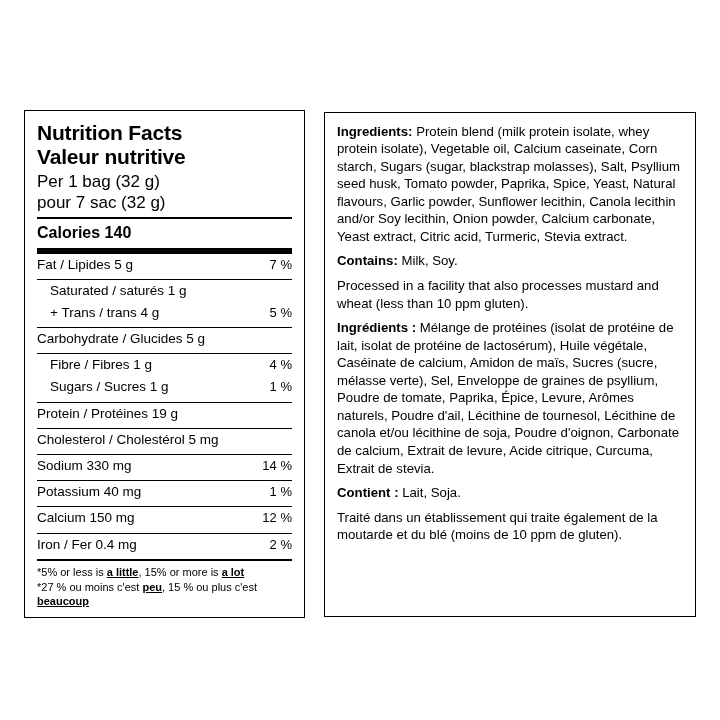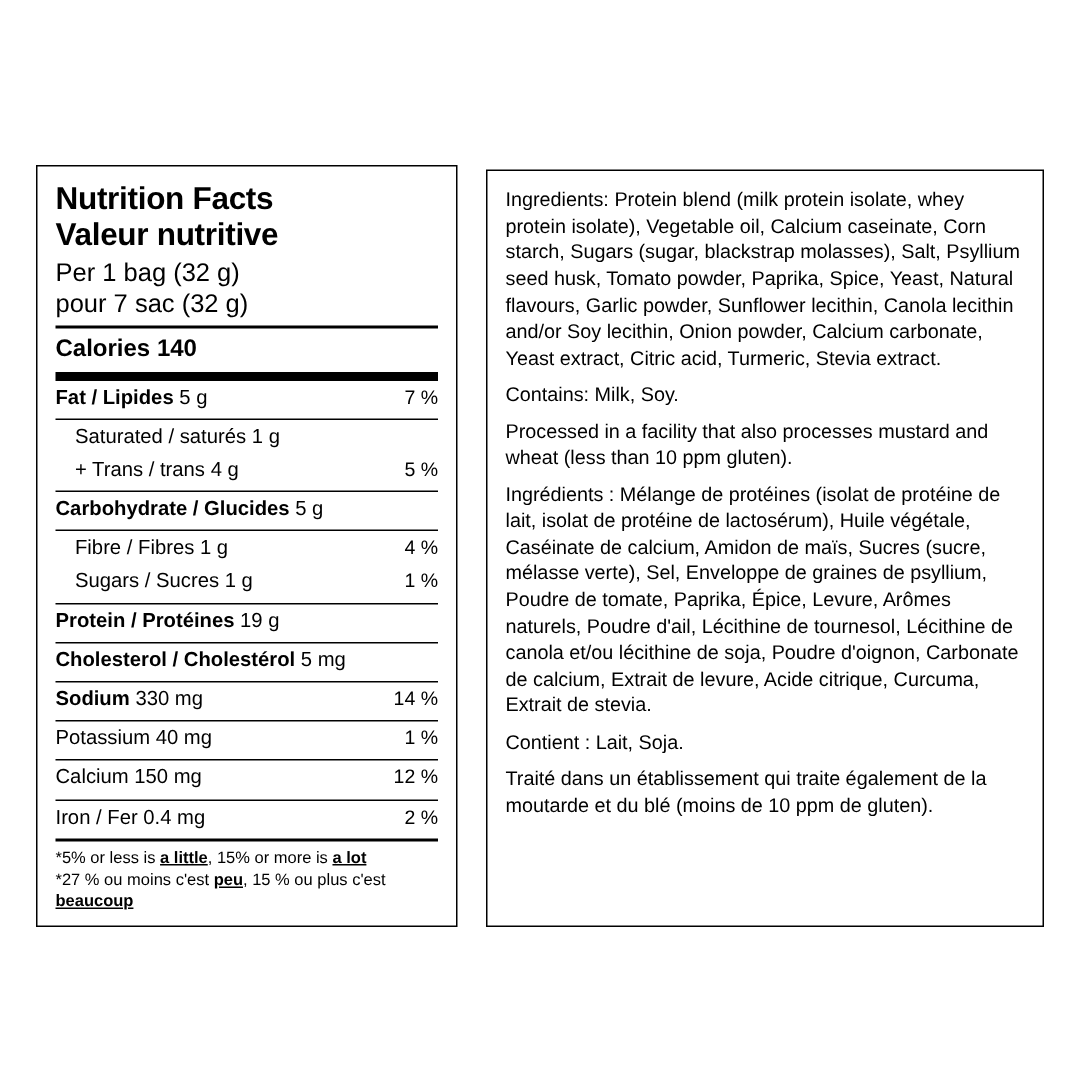--- a/index.html
+++ b/index.html
@@ -21,21 +21,21 @@
     width: 720px; height: 720px;
     background: #ffffff;
   }
   .panels {
     position: absolute;
     left: 24px;
     top: 110px;
     width: 672px;
     display: flex;
     gap: 19px;
-    align-items: flex-end;
+    align-items: center;
     border-radius: 19px;
   }
 
   
   .nf-panel {
     width: 281px;
     border: 1.5px solid #000;
     background: #fff;
     padding: 10px 12px 8px 12px;
     box-sizing: border-box;
@@ -82,21 +82,21 @@
 
   .nf-line {
     display: flex;
     justify-content: space-between;
     align-items: baseline;
     font-size: 13.5px;
     padding: 3px 0 3px 0;
     line-height: 1.2;
   }
   .nf-line .label { white-space: nowrap; }
-  .nf-line .label b { font-weight: bold; }
+  .nf-line .label b { font-weight: normal; }
   .nf-line .pct { white-space: nowrap; font-size: 13px; }
   .indent1 { padding-left: 13px; }
 
   .footnote {
     font-size: 11px;
     line-height: 1.35;
     padding-top: 4px;
   }
   .footnote b { font-weight: bold; text-decoration: underline; }
 
@@ -108,21 +108,21 @@
     padding: 10px 12px 10px 12px;
     box-sizing: border-box;
     min-height: 505px;
   }
   .ing-para {
     font-size: 13.2px;
     line-height: 1.33;
     margin: 0 0 7px 0;
     text-align: left;
   }
-  .ing-para b { font-weight: normal; }
+  .ing-para b { font-weight: bold; }
 </style>
 </head>
 <body>
 
 <div class="page">
   <div class="panels">
 
     <div class="nf-panel">
       <div class="nf-title-en">Nutrition Facts</div>
       <div class="nf-title-fr">Valeur nutritive</div>

